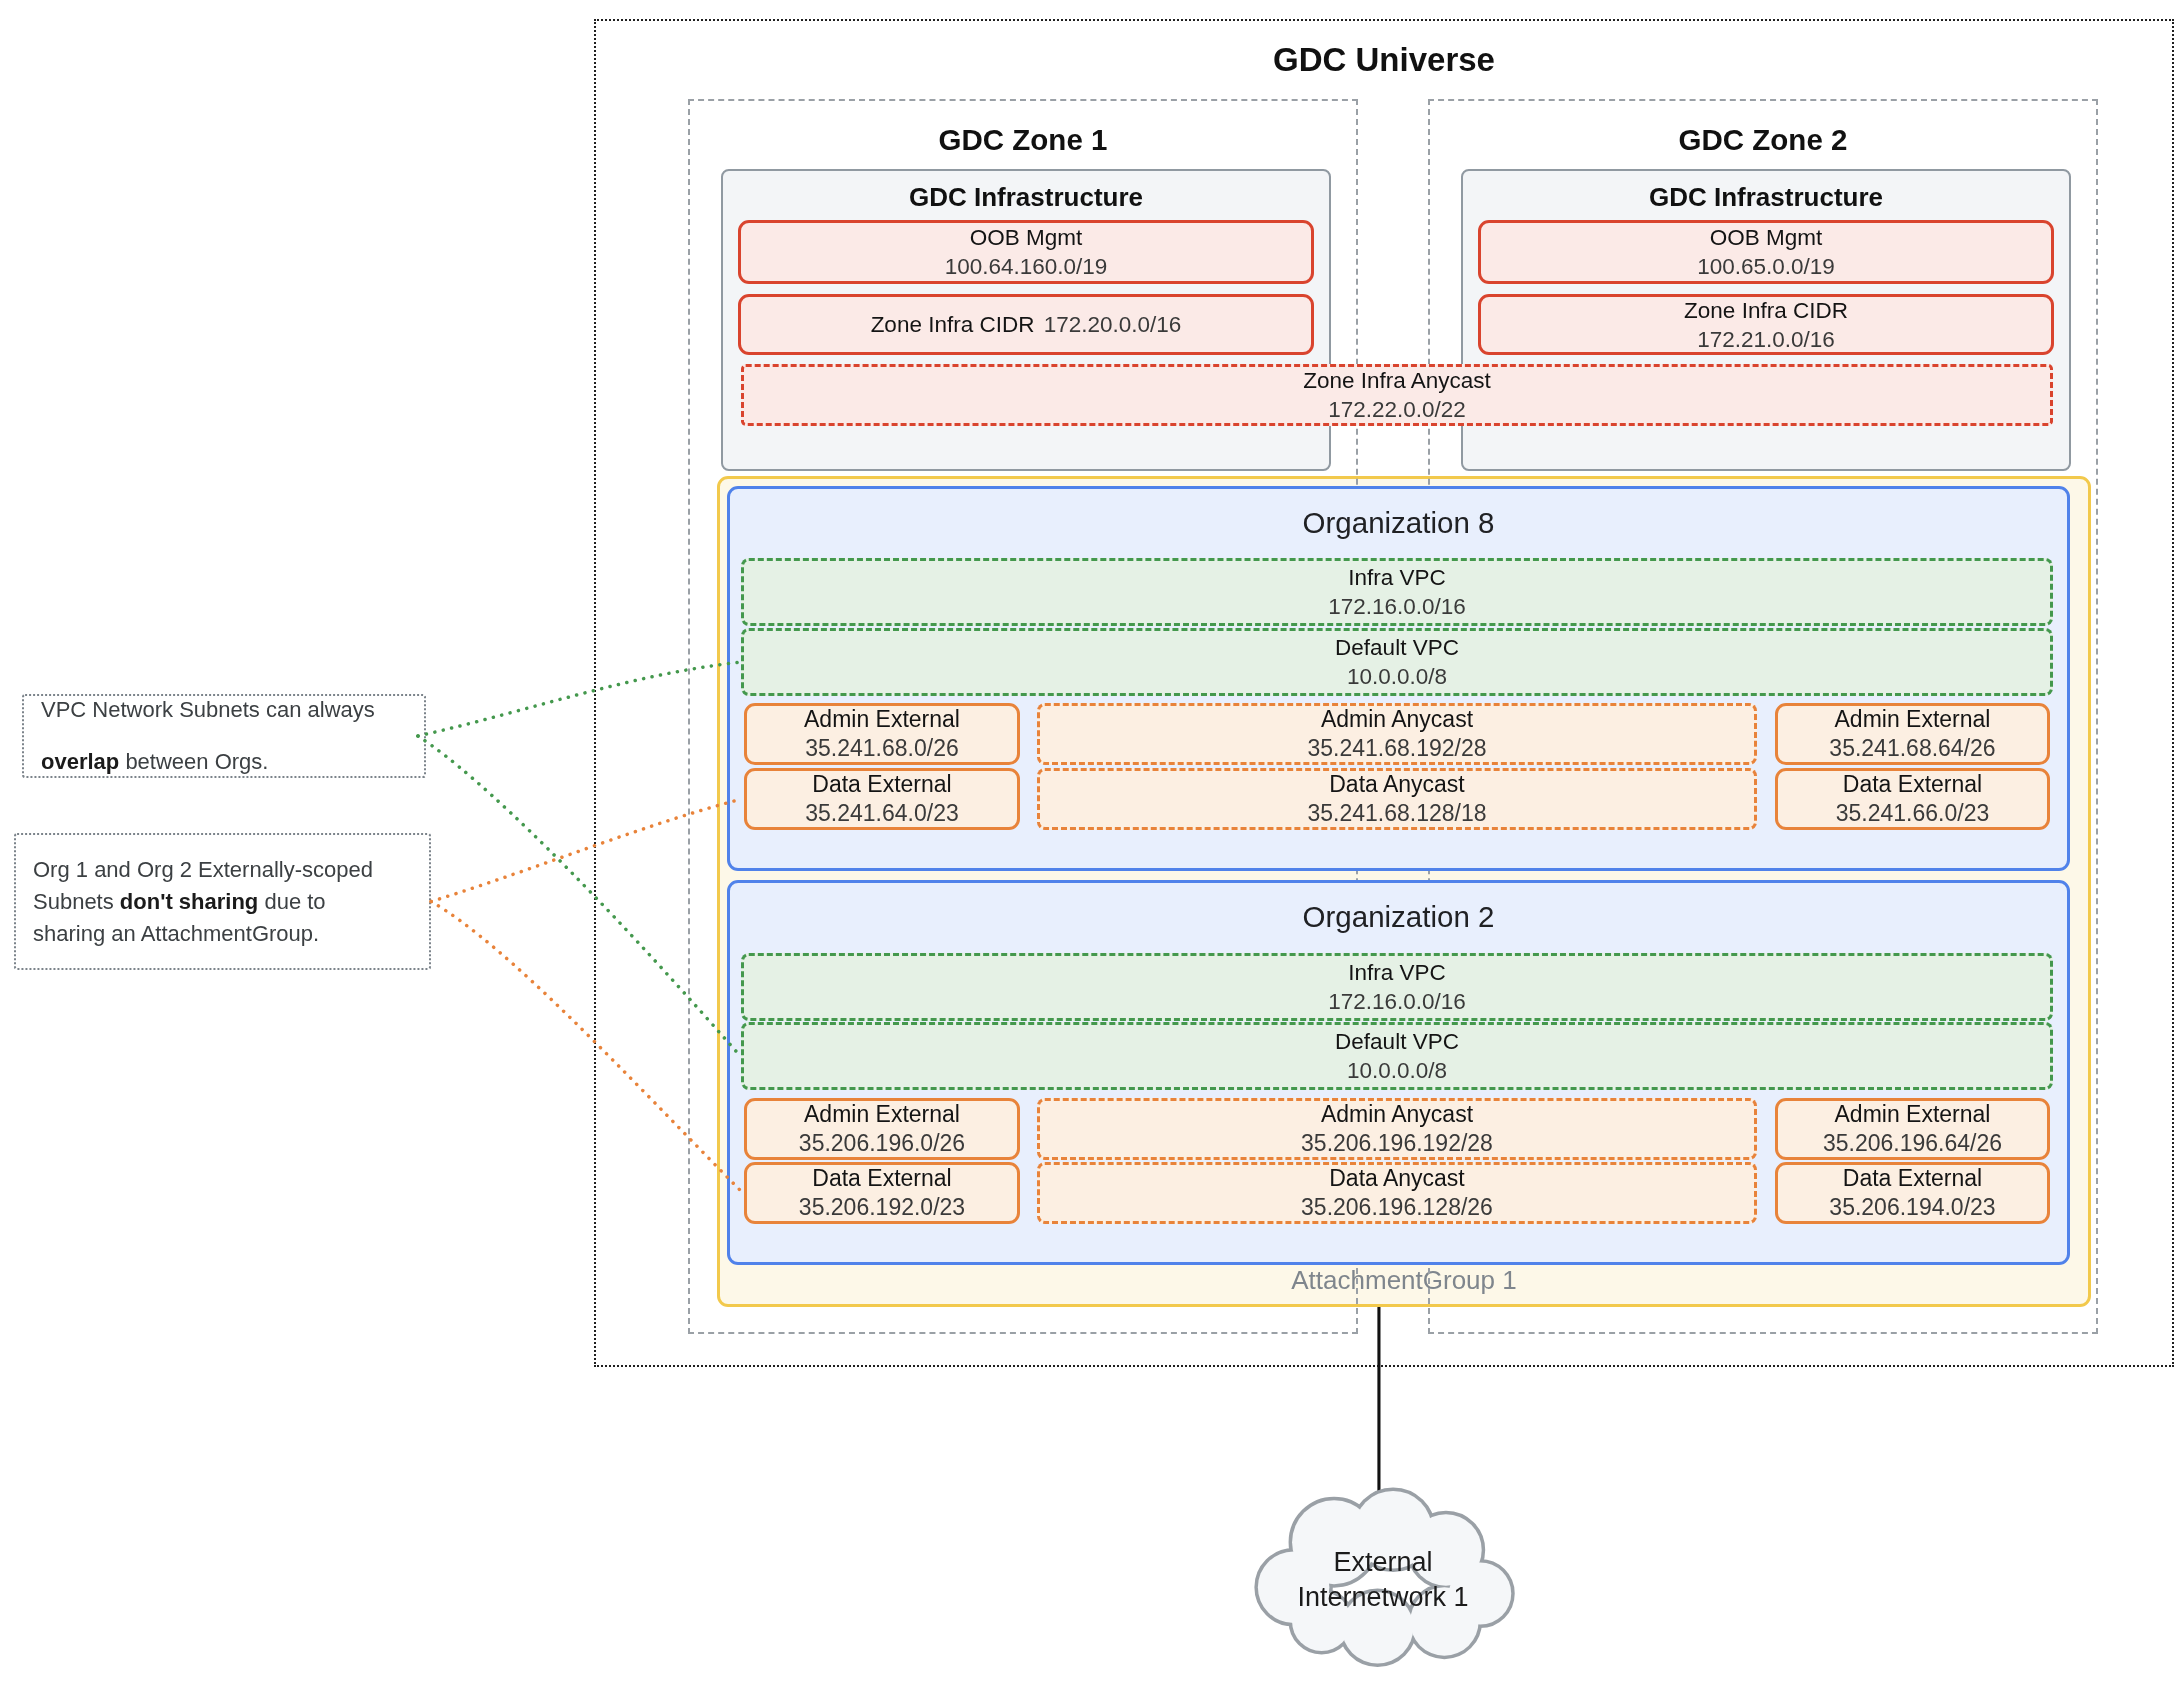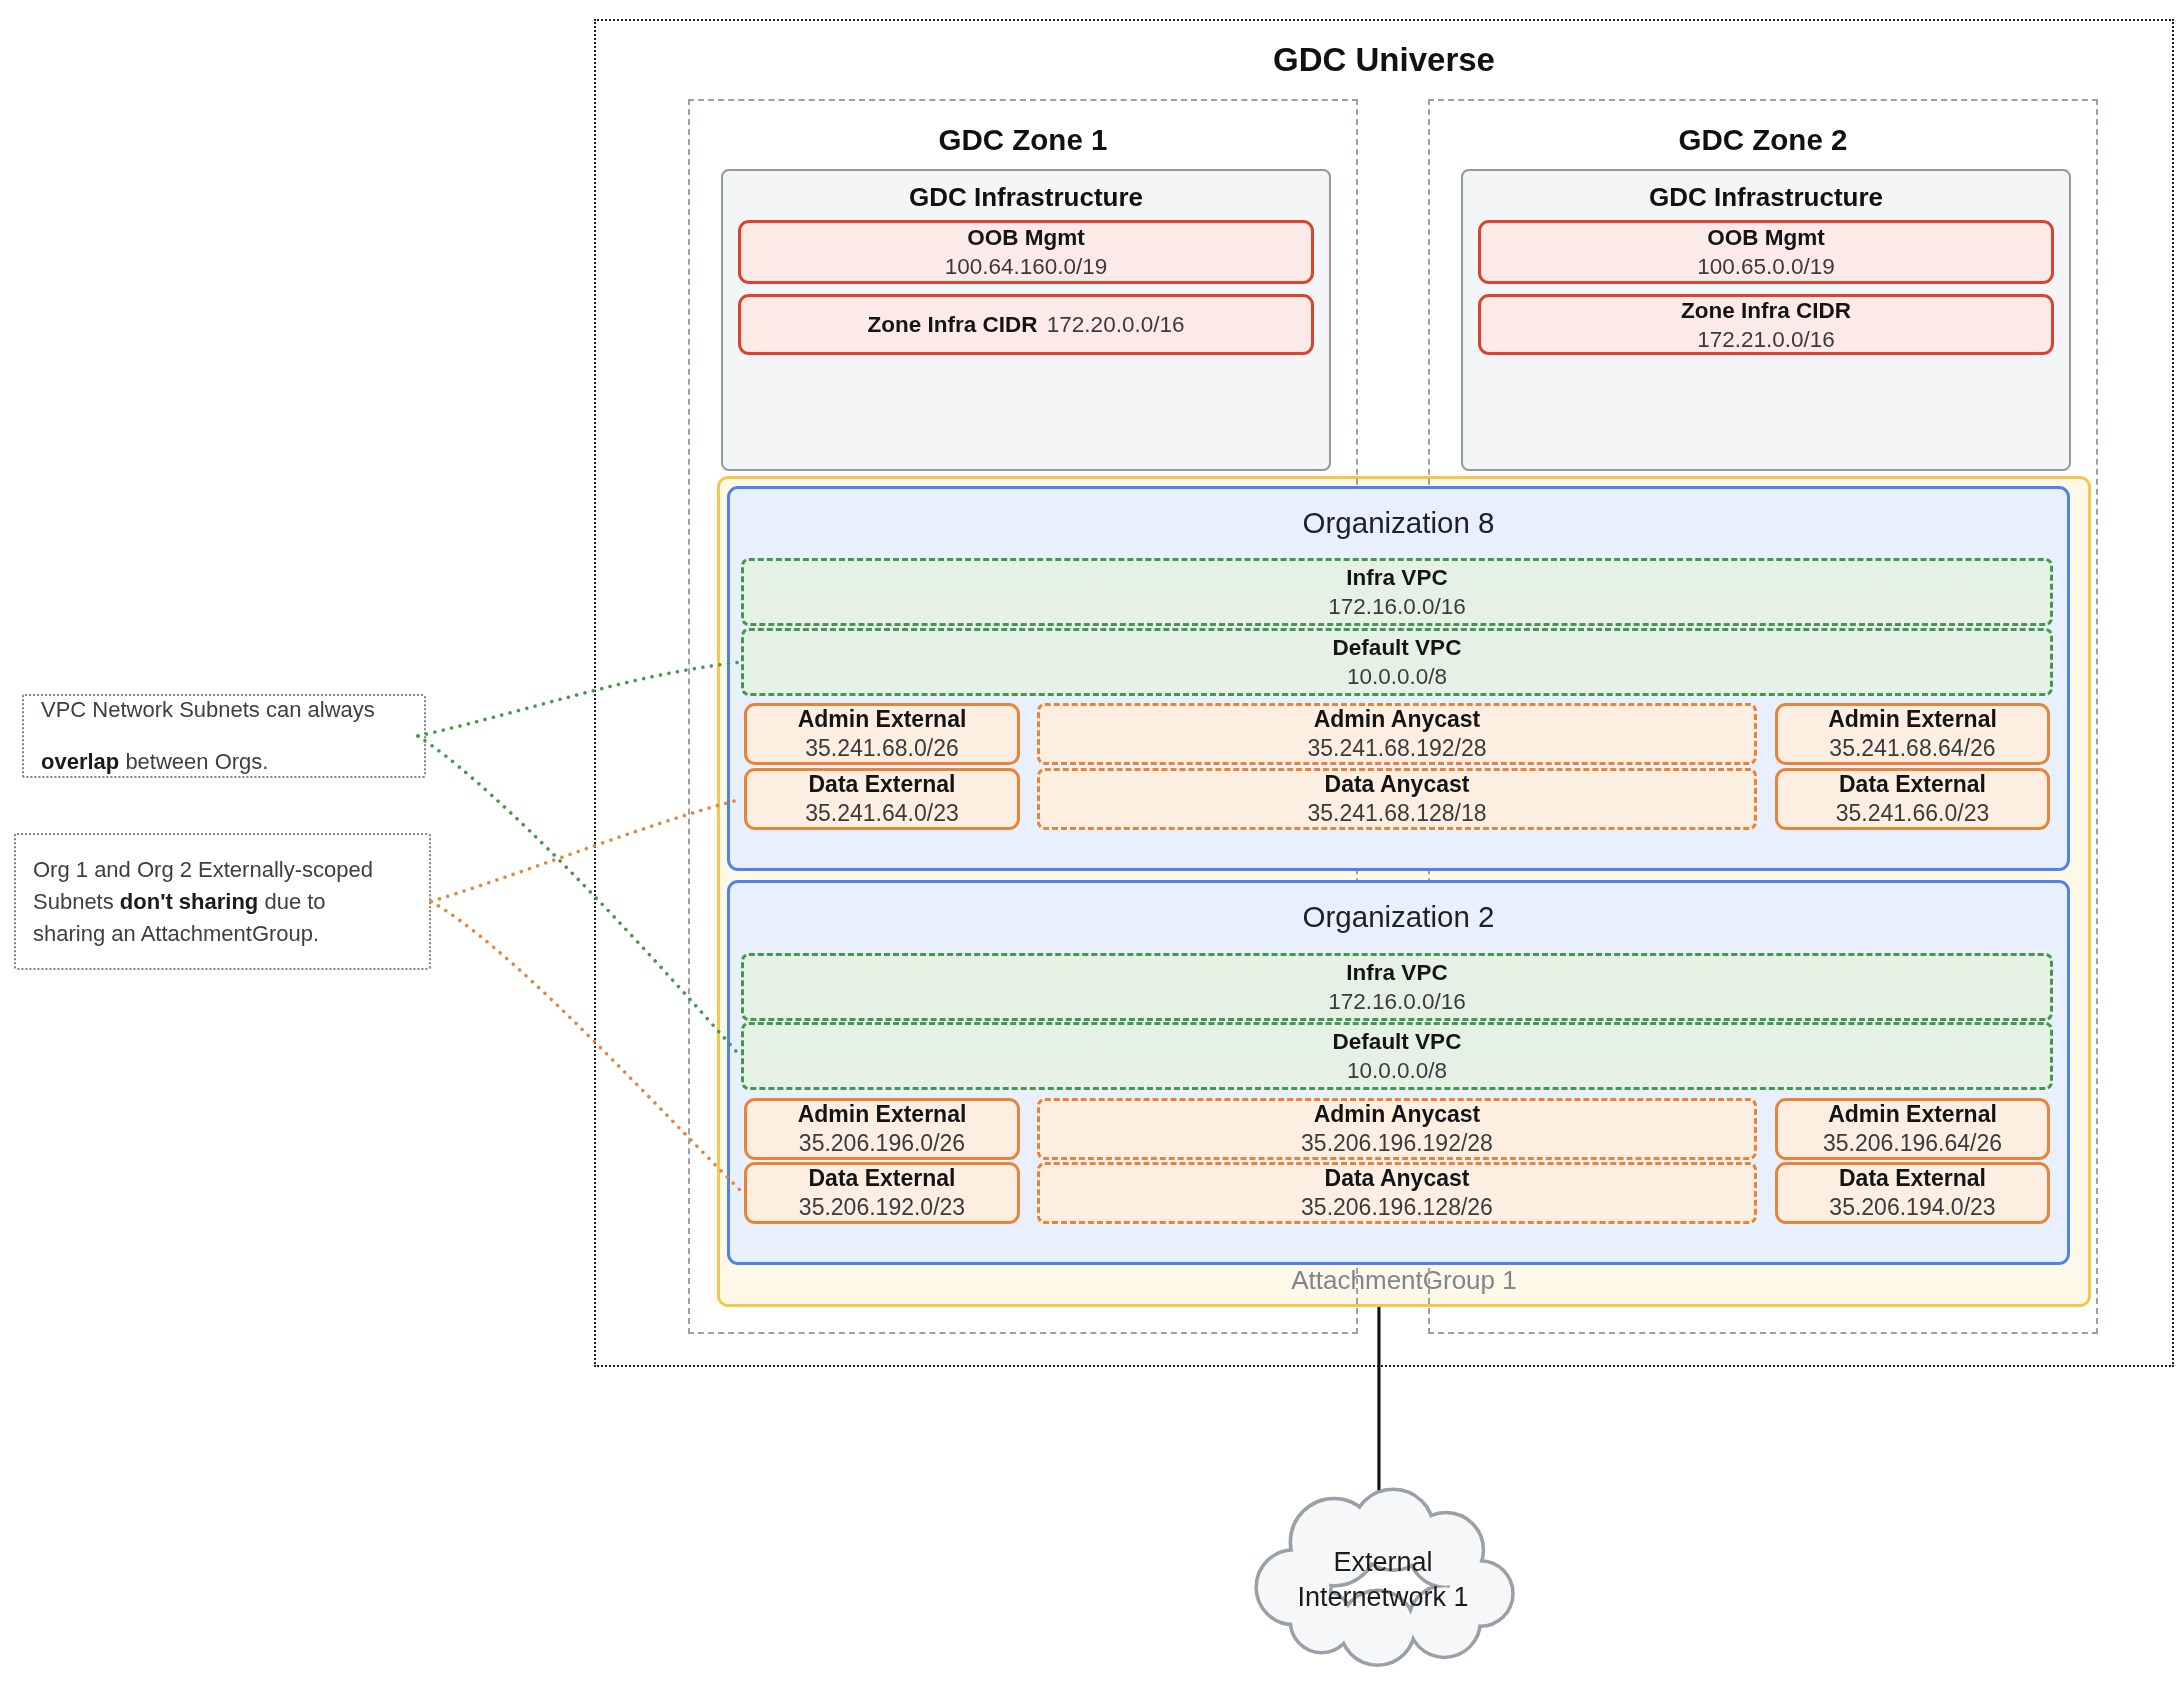--- a/index.html
+++ b/index.html
@@ -23,21 +23,21 @@
   .attach{background:#fdf8e8;border:3.1px solid #f2c94c;border-radius:11px;}
   .attach-label{position:absolute;left:0;right:0;bottom:7.8px;text-align:center;font-size:26px;color:#7f868d;}
 
   .org{background:#e8effd;border:3.1px solid #5082ea;border-radius:11px;}
   .org-title{font-size:29.5px;font-weight:400;text-align:center;padding-top:17px;color:#202124;}
 
   .green-box{background:#e5f1e5;border:3.1px dashed #44984d;border-radius:7.8px;}
   .orange-solid{background:#fcefe2;border:3.1px solid #e8833a;border-radius:11px;}
   .orange-dashed{background:#fcefe2;border:3.1px dashed #e8833a;border-radius:7.8px;}
 
-  .lbl{font-weight:700;font-size:22.5px;line-height:29px;color:#141414;}
+  .lbl{font-weight:400;font-size:22.5px;line-height:29px;color:#141414;}
   .val{font-weight:400;font-size:22.5px;line-height:29px;color:#3a3a3a;}
   .sub .lbl{font-size:23px;line-height:29.5px;}
   .sub .val{font-size:23px;line-height:29.5px;}
   .inline-val{margin-left:9.3px;}
 
   .ann{background:#ffffff;border:2.3px dotted #7b838a;border-radius:3.1px;font-size:22px;line-height:32px;color:#3c4043;
        display:flex;flex-direction:column;justify-content:center;padding:7.8px 17px;}
   .ann-line{white-space:pre-wrap;}
   .ann b{color:#1b1b1b;}
 
@@ -83,20 +83,24 @@
   </div>
   <div class="abs red-box ctr" style="left:1478px;top:220px;width:576px;height:64px;">
     <span class="lbl">OOB Mgmt</span>
     <span class="val">100.65.0.0/19</span>
   </div>
   <div class="abs red-box ctr" style="left:1478px;top:294px;width:576px;height:61px;">
     <span class="lbl">Zone Infra CIDR</span>
     <span class="val">172.21.0.0/16</span>
   </div>
 
+  <div class="abs red-dashed ctr" style="left:741px;top:364px;width:1312px;height:62px;">
+    <span class="lbl">Zone Infra Anycast</span>
+    <span class="val">172.22.0.0/22</span>
+  </div>
 
   <div class="abs org" style="left:727px;top:486px;width:1343px;height:385px;">
     <div class="org-title">Organization 8</div>
   </div>
   <div class="abs green-box ctr" style="left:741px;top:558px;width:1312px;height:68px;">
     <span class="lbl">Infra VPC</span>
     <span class="val">172.16.0.0/16</span>
   </div>
   <div class="abs green-box ctr" style="left:741px;top:628px;width:1312px;height:68px;">
     <span class="lbl">Default VPC</span>

